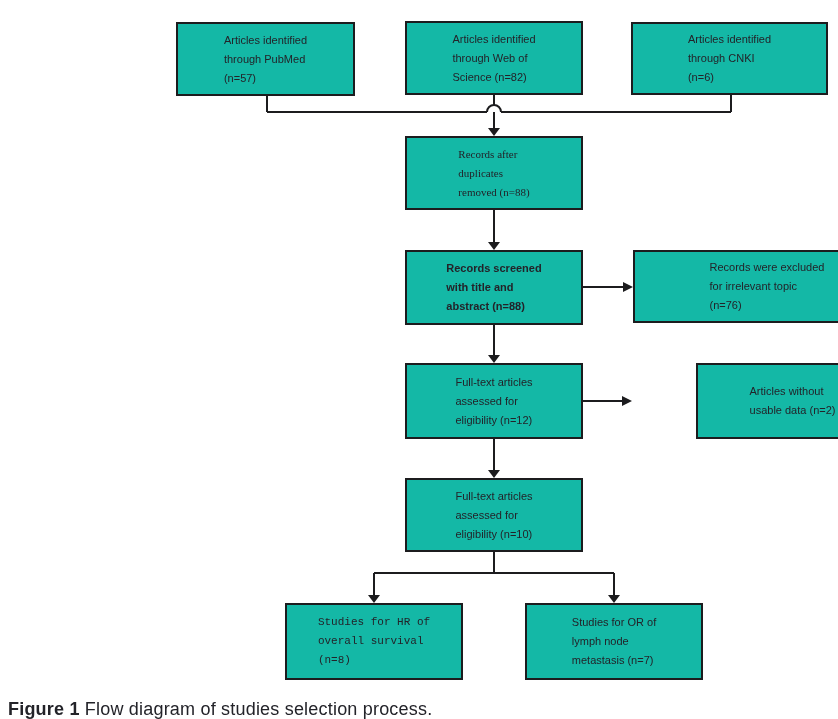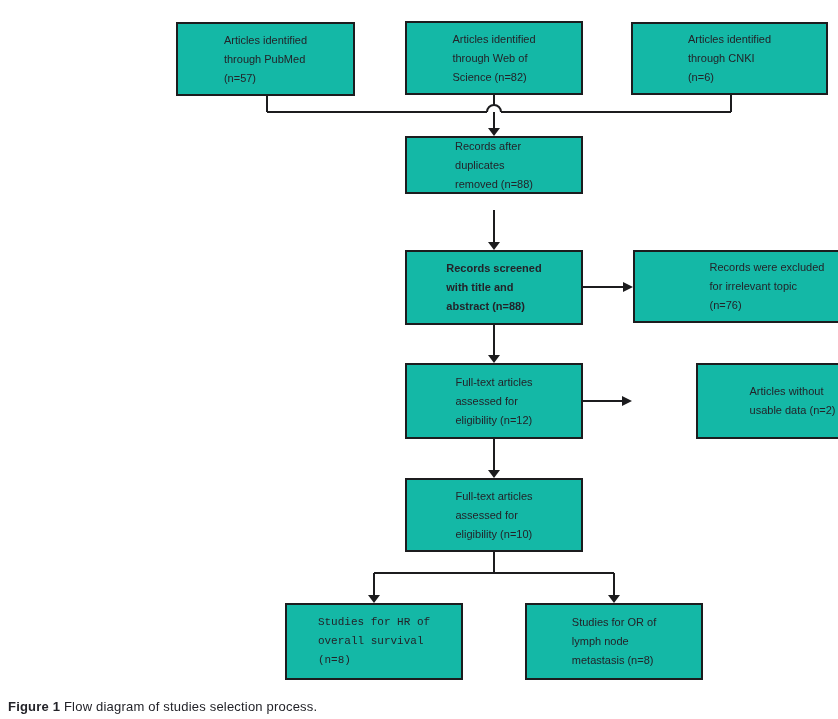--- a/index.html
+++ b/index.html
@@ -34,21 +34,21 @@
     position: absolute;
     left: 0;
     top: 0;
     z-index: 1;
     pointer-events: none;
   }
   #caption {
     position: absolute;
     left: 8px;
     top: 699px;
-    font-size: 13px;
+    font-size: 18px;
     color: #232329;
     letter-spacing: 0.2px;
   }
   #caption .cap-label { font-weight: bold; }
 </style>
 </head>
 <body>
 
 <div id="stage">
 
@@ -97,21 +97,21 @@
 (n=57)</div>
 
   <div class="box" style="left:405px; top:21px; width:178px; height:74px;">Articles identified
 through Web of
 Science (n=82)</div>
 
   <div class="box" style="left:631px; top:22px; width:197px; height:73px;">Articles identified
 through CNKI
 (n=6)</div>
 
-  <div class="box" style="left:405px; top:136px; width:178px; height:58px;">Records after
+  <div class="box" style="left:405px; top:136px; width:178px; height:74px;font-family:Liberation Serif, serif;">Records after
 duplicates
 removed (n=88)</div>
 
   <div class="box" style="left:405px; top:250px; width:178px; height:75px;font-weight:bold;">Records screened
 with title and
 abstract (n=88)</div>
 
   <div class="box" style="left:633px; top:250px; width:220px; height:73px;padding-left:48px;">Records were excluded
 for irrelevant topic
 (n=76)</div>
@@ -126,19 +126,19 @@
   <div class="box" style="left:405px; top:478px; width:178px; height:74px;">Full-text articles
 assessed for
 eligibility (n=10)</div>
 
   <div class="box" style="left:285px; top:603px; width:178px; height:77px;font-family:Liberation Mono, monospace;">Studies for HR of
 overall survival
 (n=8)</div>
 
   <div class="box" style="left:525px; top:603px; width:178px; height:77px;">Studies for OR of
 lymph node
-metastasis (n=8)</div>
+metastasis (n=7)</div>
 
   <div id="caption">
     <span class="cap-label">Figure 1</span><span> Flow diagram of studies selection process.</span>
   </div>
 
 </div>
 
 </body></html>

